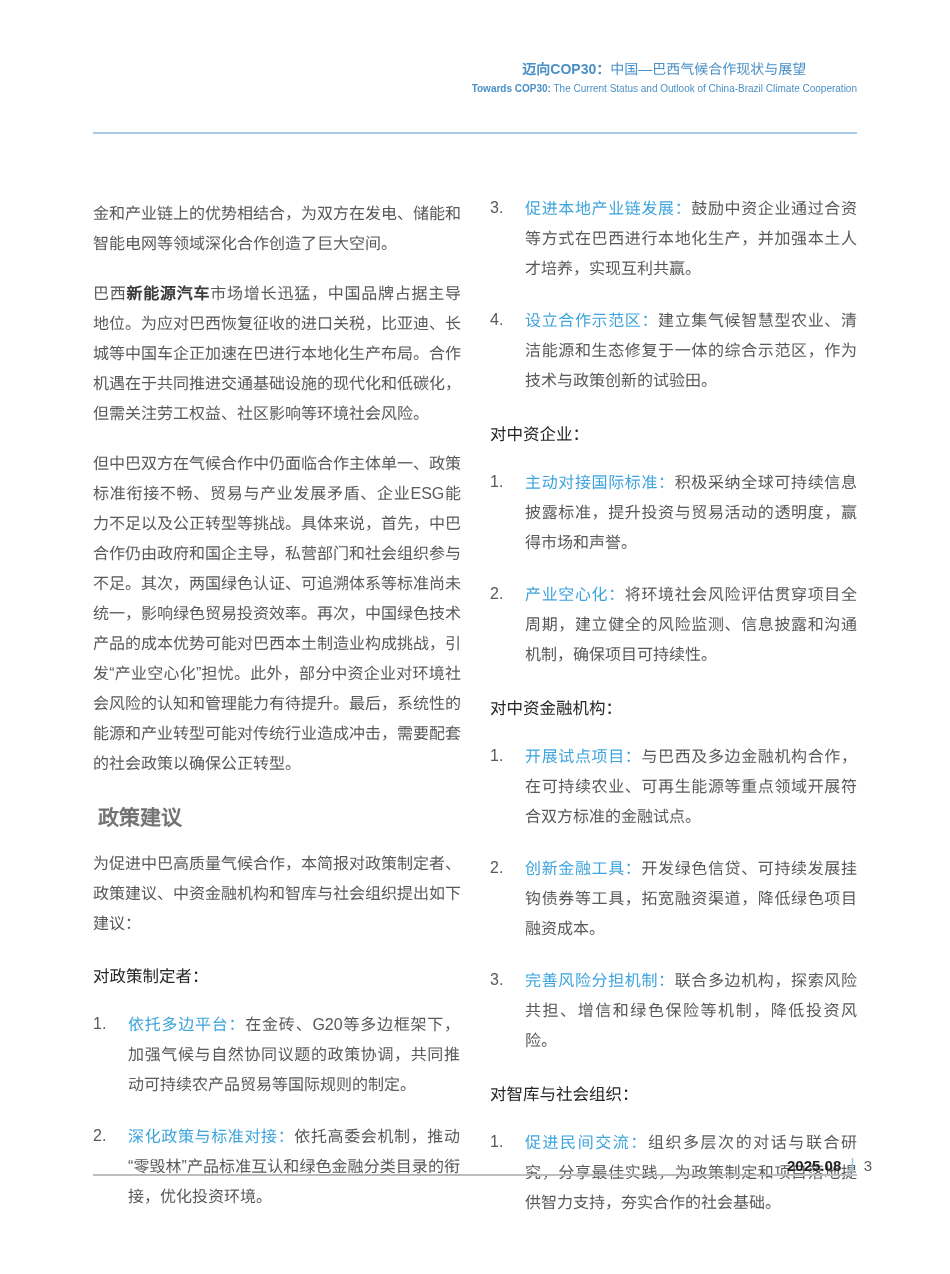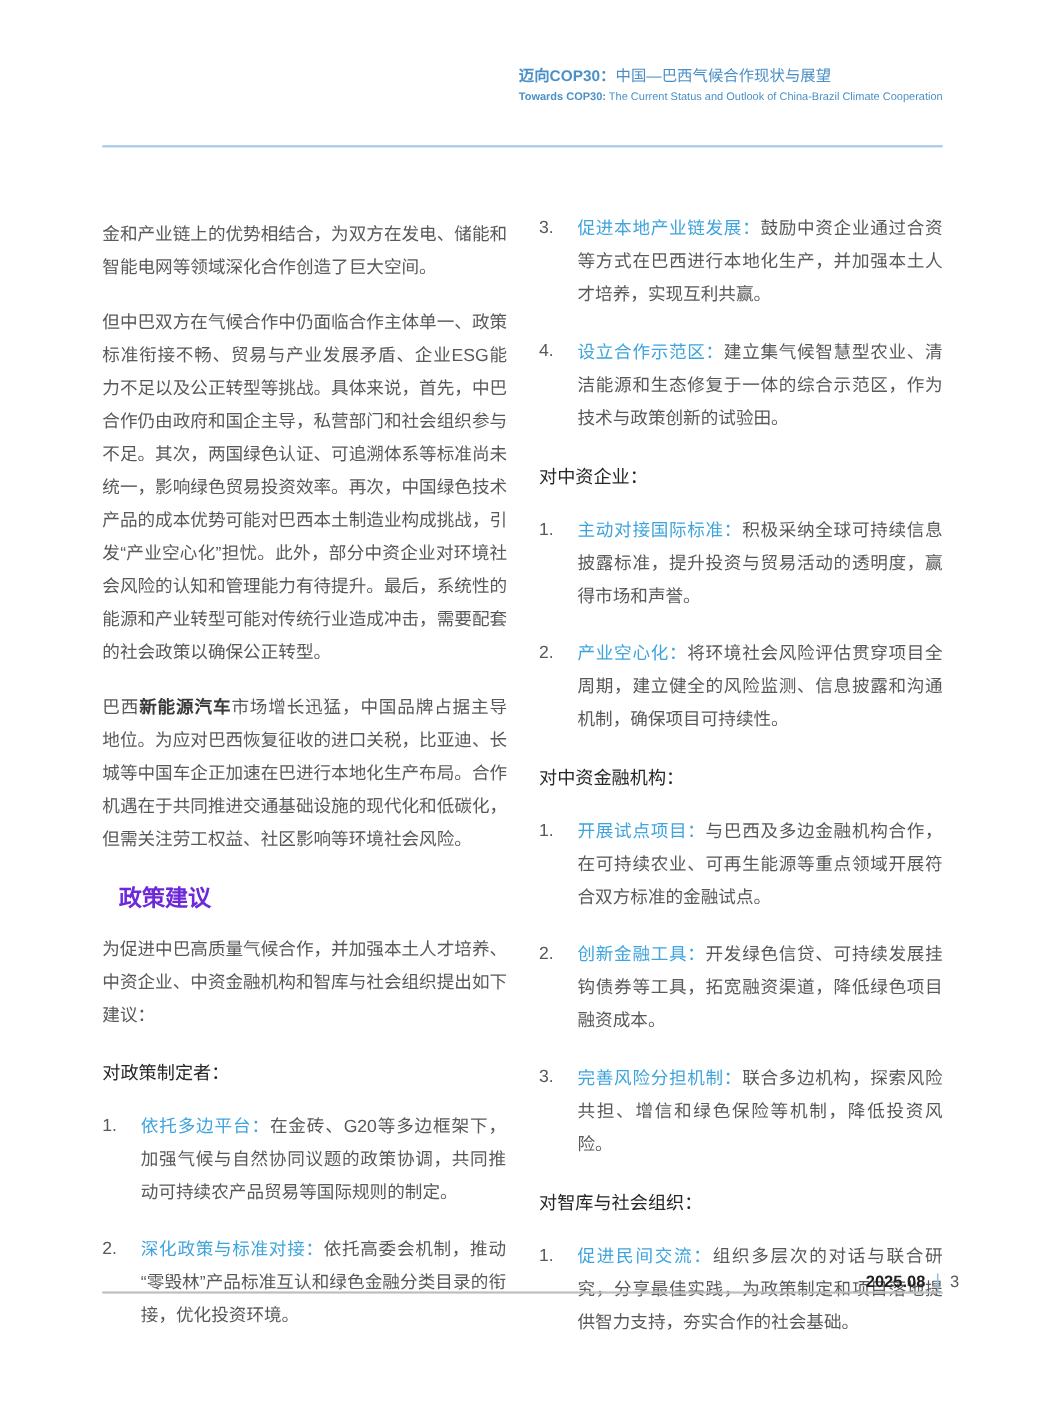--- a/index.html
+++ b/index.html
@@ -1,31 +1,31 @@
 <!DOCTYPE html>
 <html lang="zh-CN"><head>
 <meta charset="utf-8">
 <style>
   html,body{margin:0;padding:0;background:#ffffff;}
   .page{
     position:relative;width:950px;height:1274px;background:#ffffff;overflow:hidden;
     font-family:"Liberation Sans","DejaVu Sans",sans-serif;
   }
   
-  .header{position:absolute;top:60px;right:93px;text-align:left;color:#4a90c6;}
+  .header{position:absolute;top:60px;right:93px;text-align:center;color:#4a90c6;}
   .header .line{font-size:14px;line-height:19px;}
   .header .line-en{font-size:10px;}
   .header b{font-weight:700;}
   .rule-top{position:absolute;left:93px;right:93px;top:132px;height:2px;background:#a9c9e9;}
   
   .cols{position:absolute;left:93px;top:193px;width:765px;display:flex;gap:29px;align-items:center;}
   .col{width:368px;color:#58595b;font-size:16px;line-height:30px;text-align:justify;}
   .col p{margin:0 0 20px;}
   .inline-bold{font-weight:700;color:#3a3a3c;}
-  .section-heading{font-size:21px;line-height:30px;color:#6d28d9;font-weight:600;margin:24px 15px 16px;}
+  .section-heading{font-size:21px;line-height:30px;color:#737373;font-weight:600;margin:24px 5px 16px;}
   .subhead{font-size:16.5px;line-height:30px;color:#262626;font-weight:400;margin:22px 0 18px;}
   .item{display:flex;margin:0 0 20px;}
   .item .num{flex:0 0 34px;}
   .item .itext{flex:1;margin:1px;text-align:justify;}
   .lead{color:#3fa4dc;}
   
   .rule-bottom{position:absolute;left:93px;right:93px;top:1174px;height:2px;background:#bcbec0;}
   .footer{position:absolute;top:1155px;right:78px;display:flex;align-items:center;gap:9px;
           font-size:15px;color:#58595b;}
   .footer .date{font-weight:700;color:#231f20;}
@@ -39,25 +39,25 @@
   <div class="header">
     <div class="line"><b>迈向COP30：</b><span>中国—巴西气候合作现状与展望</span></div>
     <div class="line line-en"><b>Towards COP30:</b><span> The Current Status and Outlook of China-Brazil Climate Cooperation</span></div>
   </div>
   <div class="rule-top"></div>
 
   <div class="cols">
 
     <div class="col">
       <p>金和产业链上的优势相结合，为双方在发电、储能和智能电网等领域深化合作创造了巨大空间。</p>
+      <p><span>巴西</span><span class="inline-bold">新能源汽车</span><span>市场增长迅猛，中国品牌占据主导地位。为应对巴西恢复征收的进口关税，比亚迪、长城等中国车企正加速在巴进行本地化生产布局。合作机遇在于共同推进交通基础设施的现代化和低碳化，但需关注劳工权益、社区影响等环境社会风险。</span></p>
       <p>但中巴双方在气候合作中仍面临合作主体单一、政策标准衔接不畅、贸易与产业发展矛盾、企业ESG能力不足以及公正转型等挑战。具体来说，首先，中巴合作仍由政府和国企主导，私营部门和社会组织参与不足。其次，两国绿色认证、可追溯体系等标准尚未统一，影响绿色贸易投资效率。再次，中国绿色技术产品的成本优势可能对巴西本土制造业构成挑战，引发“产业空心化”担忧。此外，部分中资企业对环境社会风险的认知和管理能力有待提升。最后，系统性的能源和产业转型可能对传统行业造成冲击，需要配套的社会政策以确保公正转型。</p>
-      <p><span>巴西</span><span class="inline-bold">新能源汽车</span><span>市场增长迅猛，中国品牌占据主导地位。为应对巴西恢复征收的进口关税，比亚迪、长城等中国车企正加速在巴进行本地化生产布局。合作机遇在于共同推进交通基础设施的现代化和低碳化，但需关注劳工权益、社区影响等环境社会风险。</span></p>
 
       <h2 class="section-heading">政策建议</h2>
-      <p>为促进中巴高质量气候合作，并加强本土人才培养、中资企业、中资金融机构和智库与社会组织提出如下建议：</p>
+      <p>为促进中巴高质量气候合作，本简报对政策制定者、政策建议、中资金融机构和智库与社会组织提出如下建议：</p>
 
       <h3 class="subhead">对政策制定者：</h3>
 
       <div class="item">
         <span class="num">1.</span>
         <p class="itext"><span class="lead">依托多边平台：</span><span>在金砖、G20等多边框架下，加强气候与自然协同议题的政策协调，共同推动可持续农产品贸易等国际规则的制定。</span></p>
       </div>
       <div class="item">
         <span class="num">2.</span>
         <p class="itext"><span class="lead">深化政策与标准对接：</span><span>依托高委会机制，推动“零毁林”产品标准互认和绿色金融分类目录的衔接，优化投资环境。</span></p>

